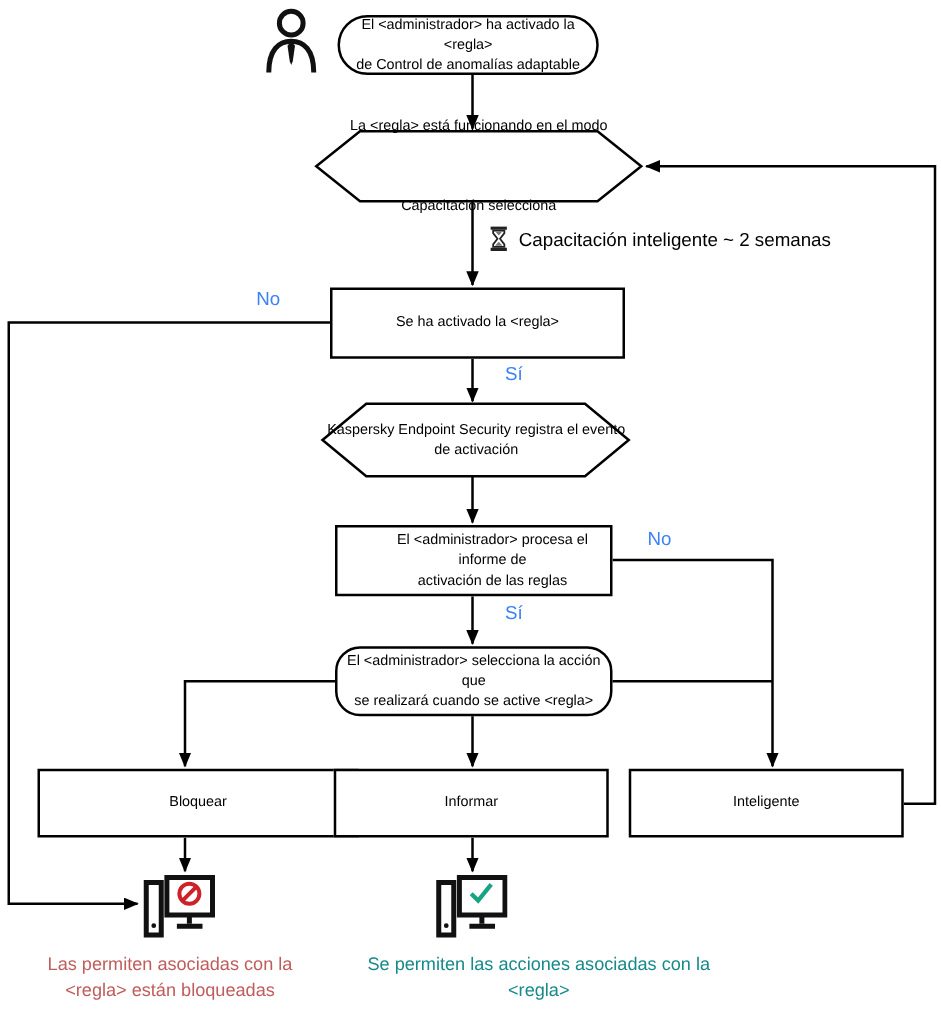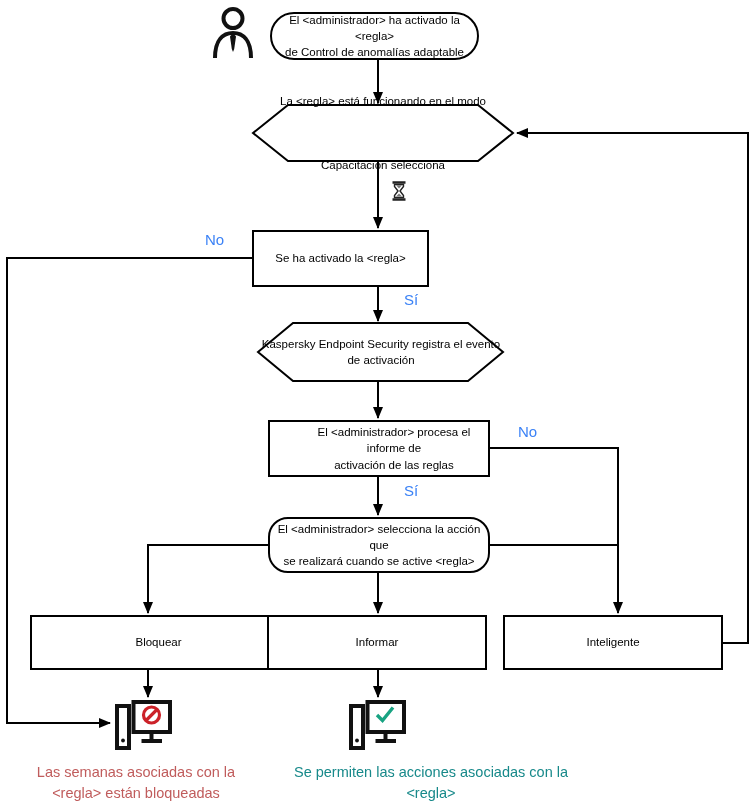--- a/index.html
+++ b/index.html
@@ -68,22 +68,23 @@
     <span>La &lt;regla&gt; está funcionando en el modo</span>
     <span>Capacitación selecciona</span>
   </div>
 
   <svg class="icon" style="left:391px;top:181px;" width="16" height="20" viewBox="0 0 16 20">
     <path d="M1.5,1.5 L14.5,1.5 M1.5,18.5 L14.5,18.5" stroke="#222" stroke-width="2.6" fill="none"></path>
     <path d="M3.5,3.5 H12.5 V5.5 L9,10 L12.5,14.5 V16.5 H3.5 V14.5 L7,10 L3.5,5.5 Z" fill="#fff" stroke="#222" stroke-width="1.4"></path>
     <path d="M5.2,4.2 H10.8 L8,7.4 Z" fill="#777"></path>
     <path d="M5,15.6 H11 L8,12.4 Z" fill="#777"></path>
   </svg>
+  <div class="note" style="left:415px;top:184px;">Capacitación inteligente ~ 2 semanas</div>
 
-  <div class="node box" style="left:252px;top:230px;width:177px;height:57px;">
+  <div class="node box" style="left:264px;top:230px;width:236px;height:57px;">
     <span>Se ha activado la &lt;regla&gt;</span>
   </div>
 
   <div class="lbl" style="left:205px;top:231px;">No</div>
   <div class="lbl" style="left:404px;top:291px;">Sí</div>
   <div class="lbl" style="left:518px;top:423px;">No</div>
   <div class="lbl" style="left:404px;top:482px;">Sí</div>
 
   <div class="node" style="left:261px;top:323px;width:240px;height:58px;">
     <span>Kaspersky Endpoint Security registra el evento</span>
@@ -125,21 +126,21 @@
   <svg class="icon" style="left:348px;top:700px;" width="58" height="52" viewBox="0 0 58 52">
     <rect x="3" y="6" width="12" height="42" fill="#fff" stroke="#111" stroke-width="4"></rect>
     <circle cx="9" cy="40.5" r="1.9" fill="#111"></circle>
     <rect x="19.5" y="2" width="36.5" height="30" fill="#fff" stroke="#111" stroke-width="4"></rect>
     <line x1="37.5" y1="32" x2="37.5" y2="39" stroke="#111" stroke-width="4"></line>
     <line x1="27.5" y1="41" x2="48" y2="41" stroke="#111" stroke-width="4"></line>
     <path d="M29 15 L34.5 20.5 L45 7.5" fill="none" stroke-width="3.4" stroke="#18a382"></path>
   </svg>
 
   <div class="caption caption-blocked" style="left:14px;top:762px;width:244px;">
-    <span>Las semanas asociadas con la</span>
+    <span>Las permiten asociadas con la</span>
     <span>&lt;regla&gt; están bloqueadas</span>
   </div>
   <div class="caption caption-allowed" style="left:290px;top:762px;width:282px;">
     <span>Se permiten las acciones asociadas con</span>
     <span>la &lt;regla&gt;</span>
   </div>
 
 </div>
 
 </body></html>

